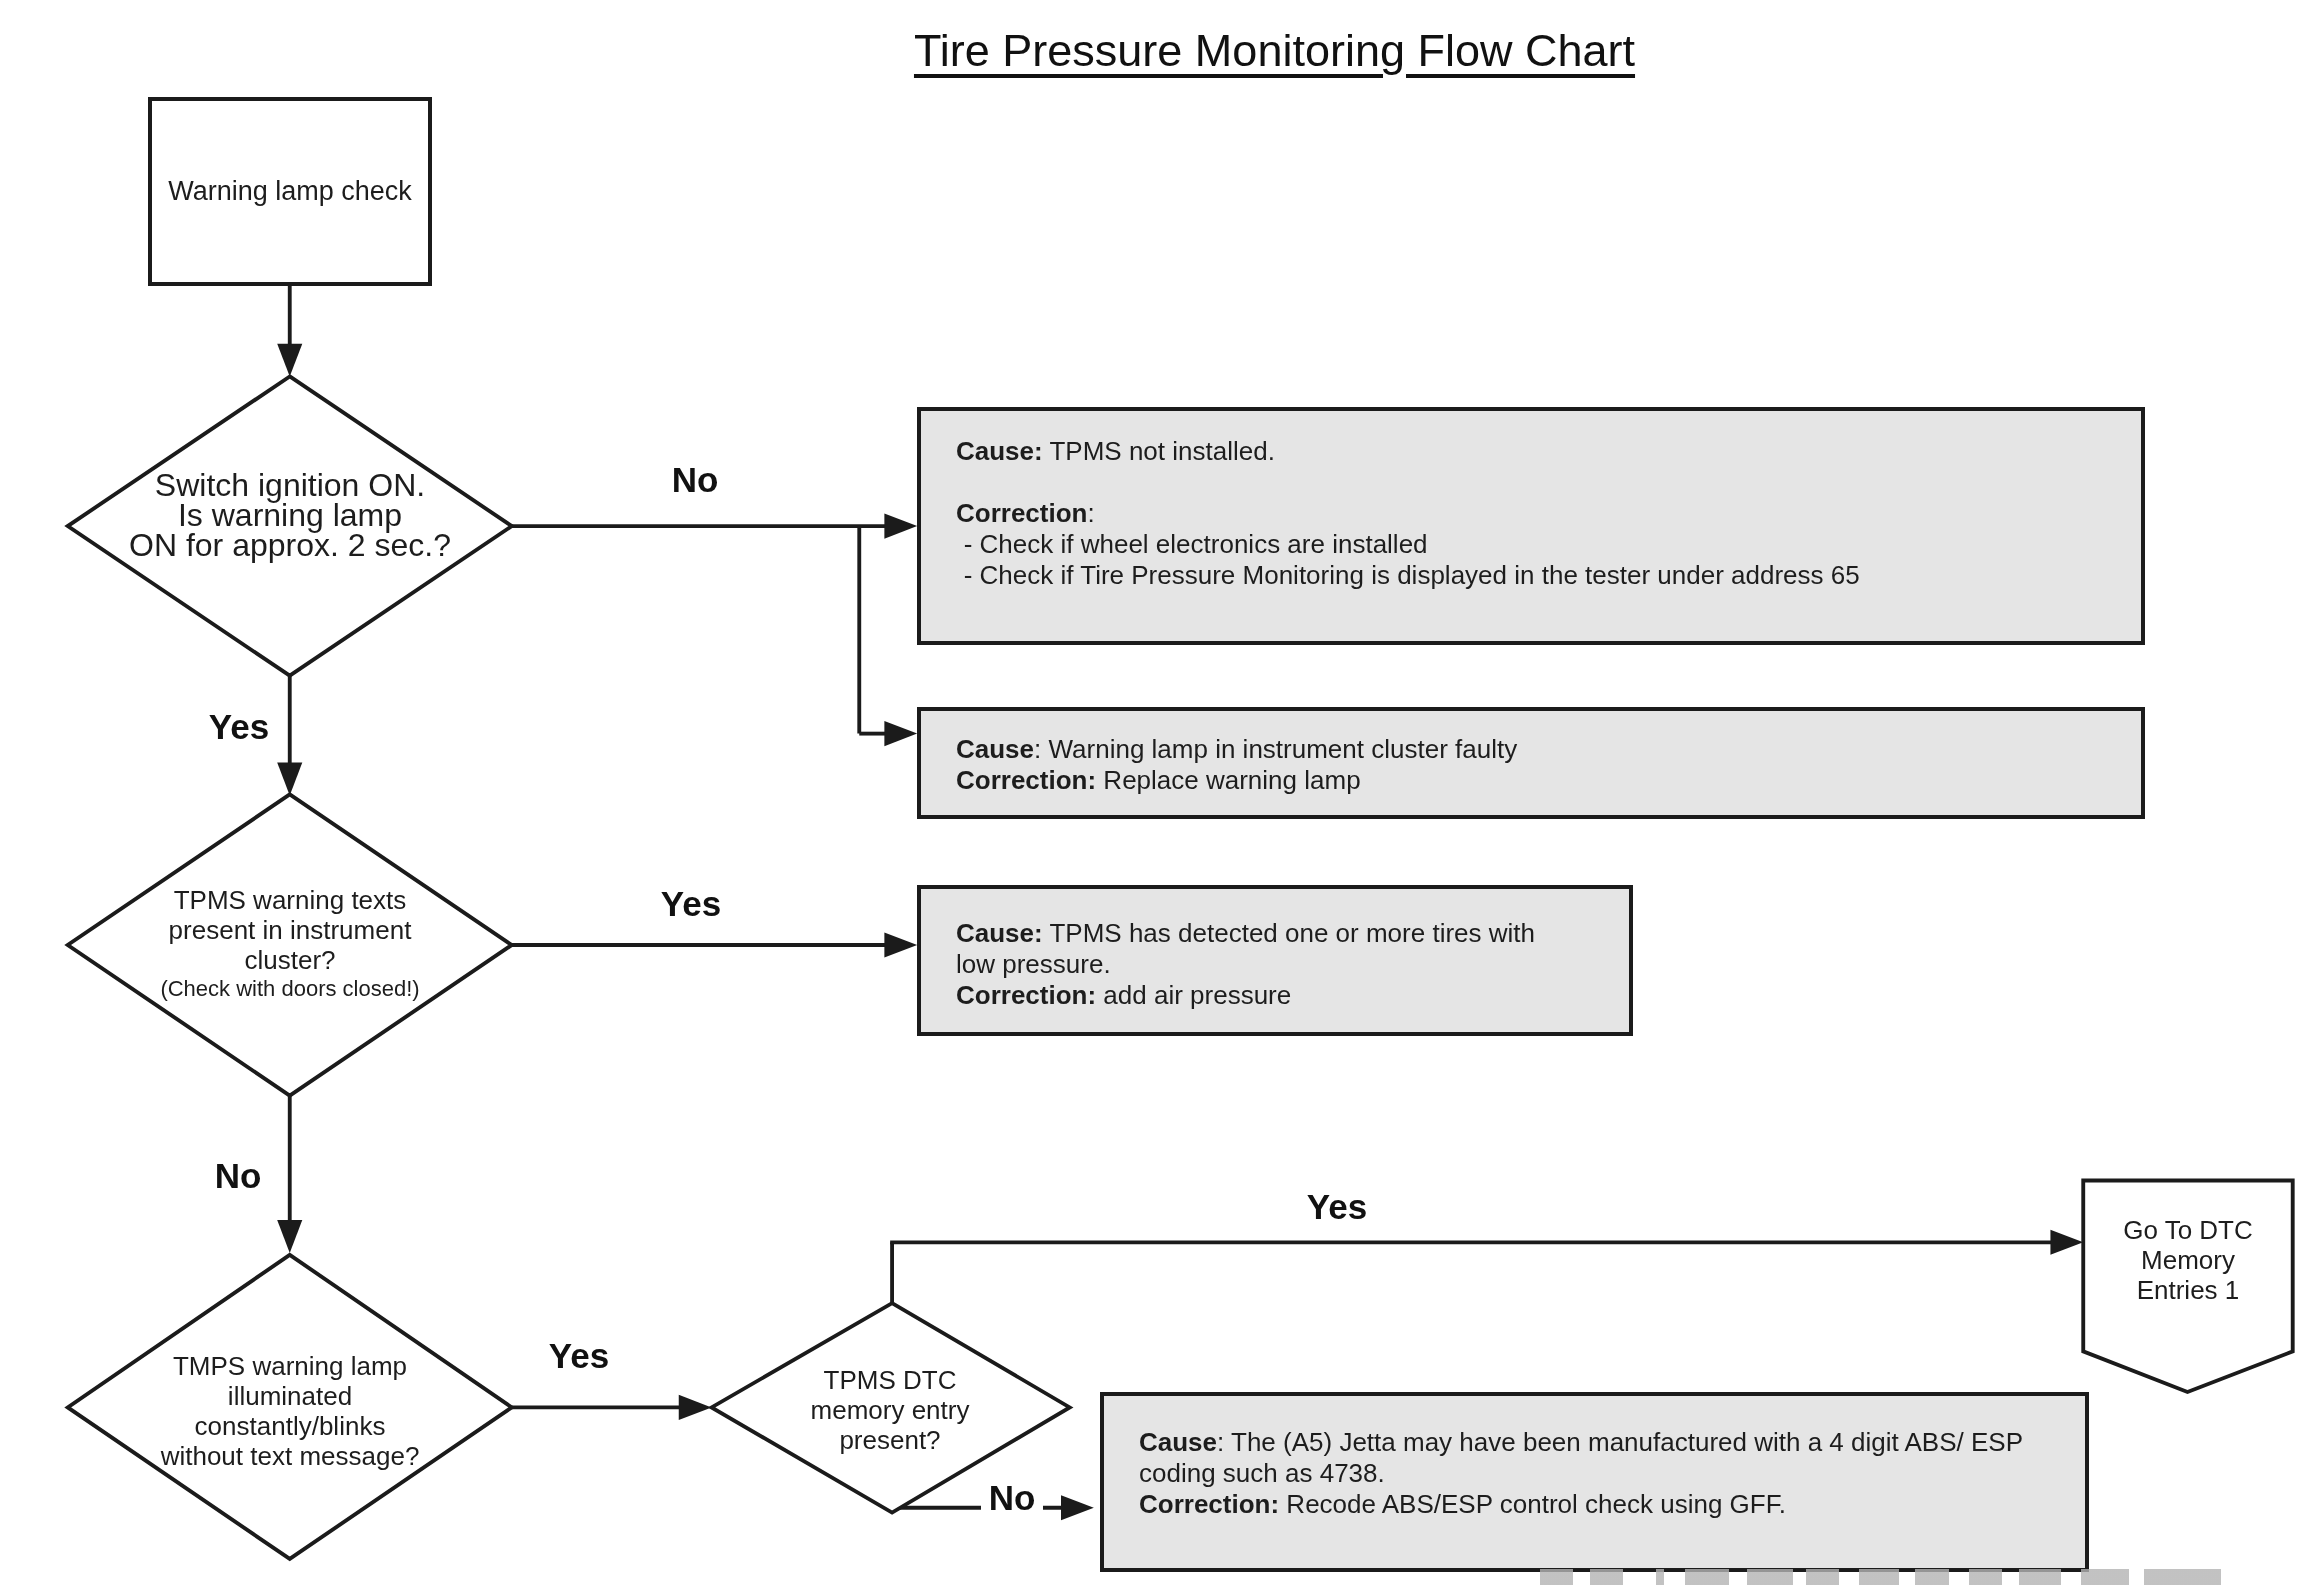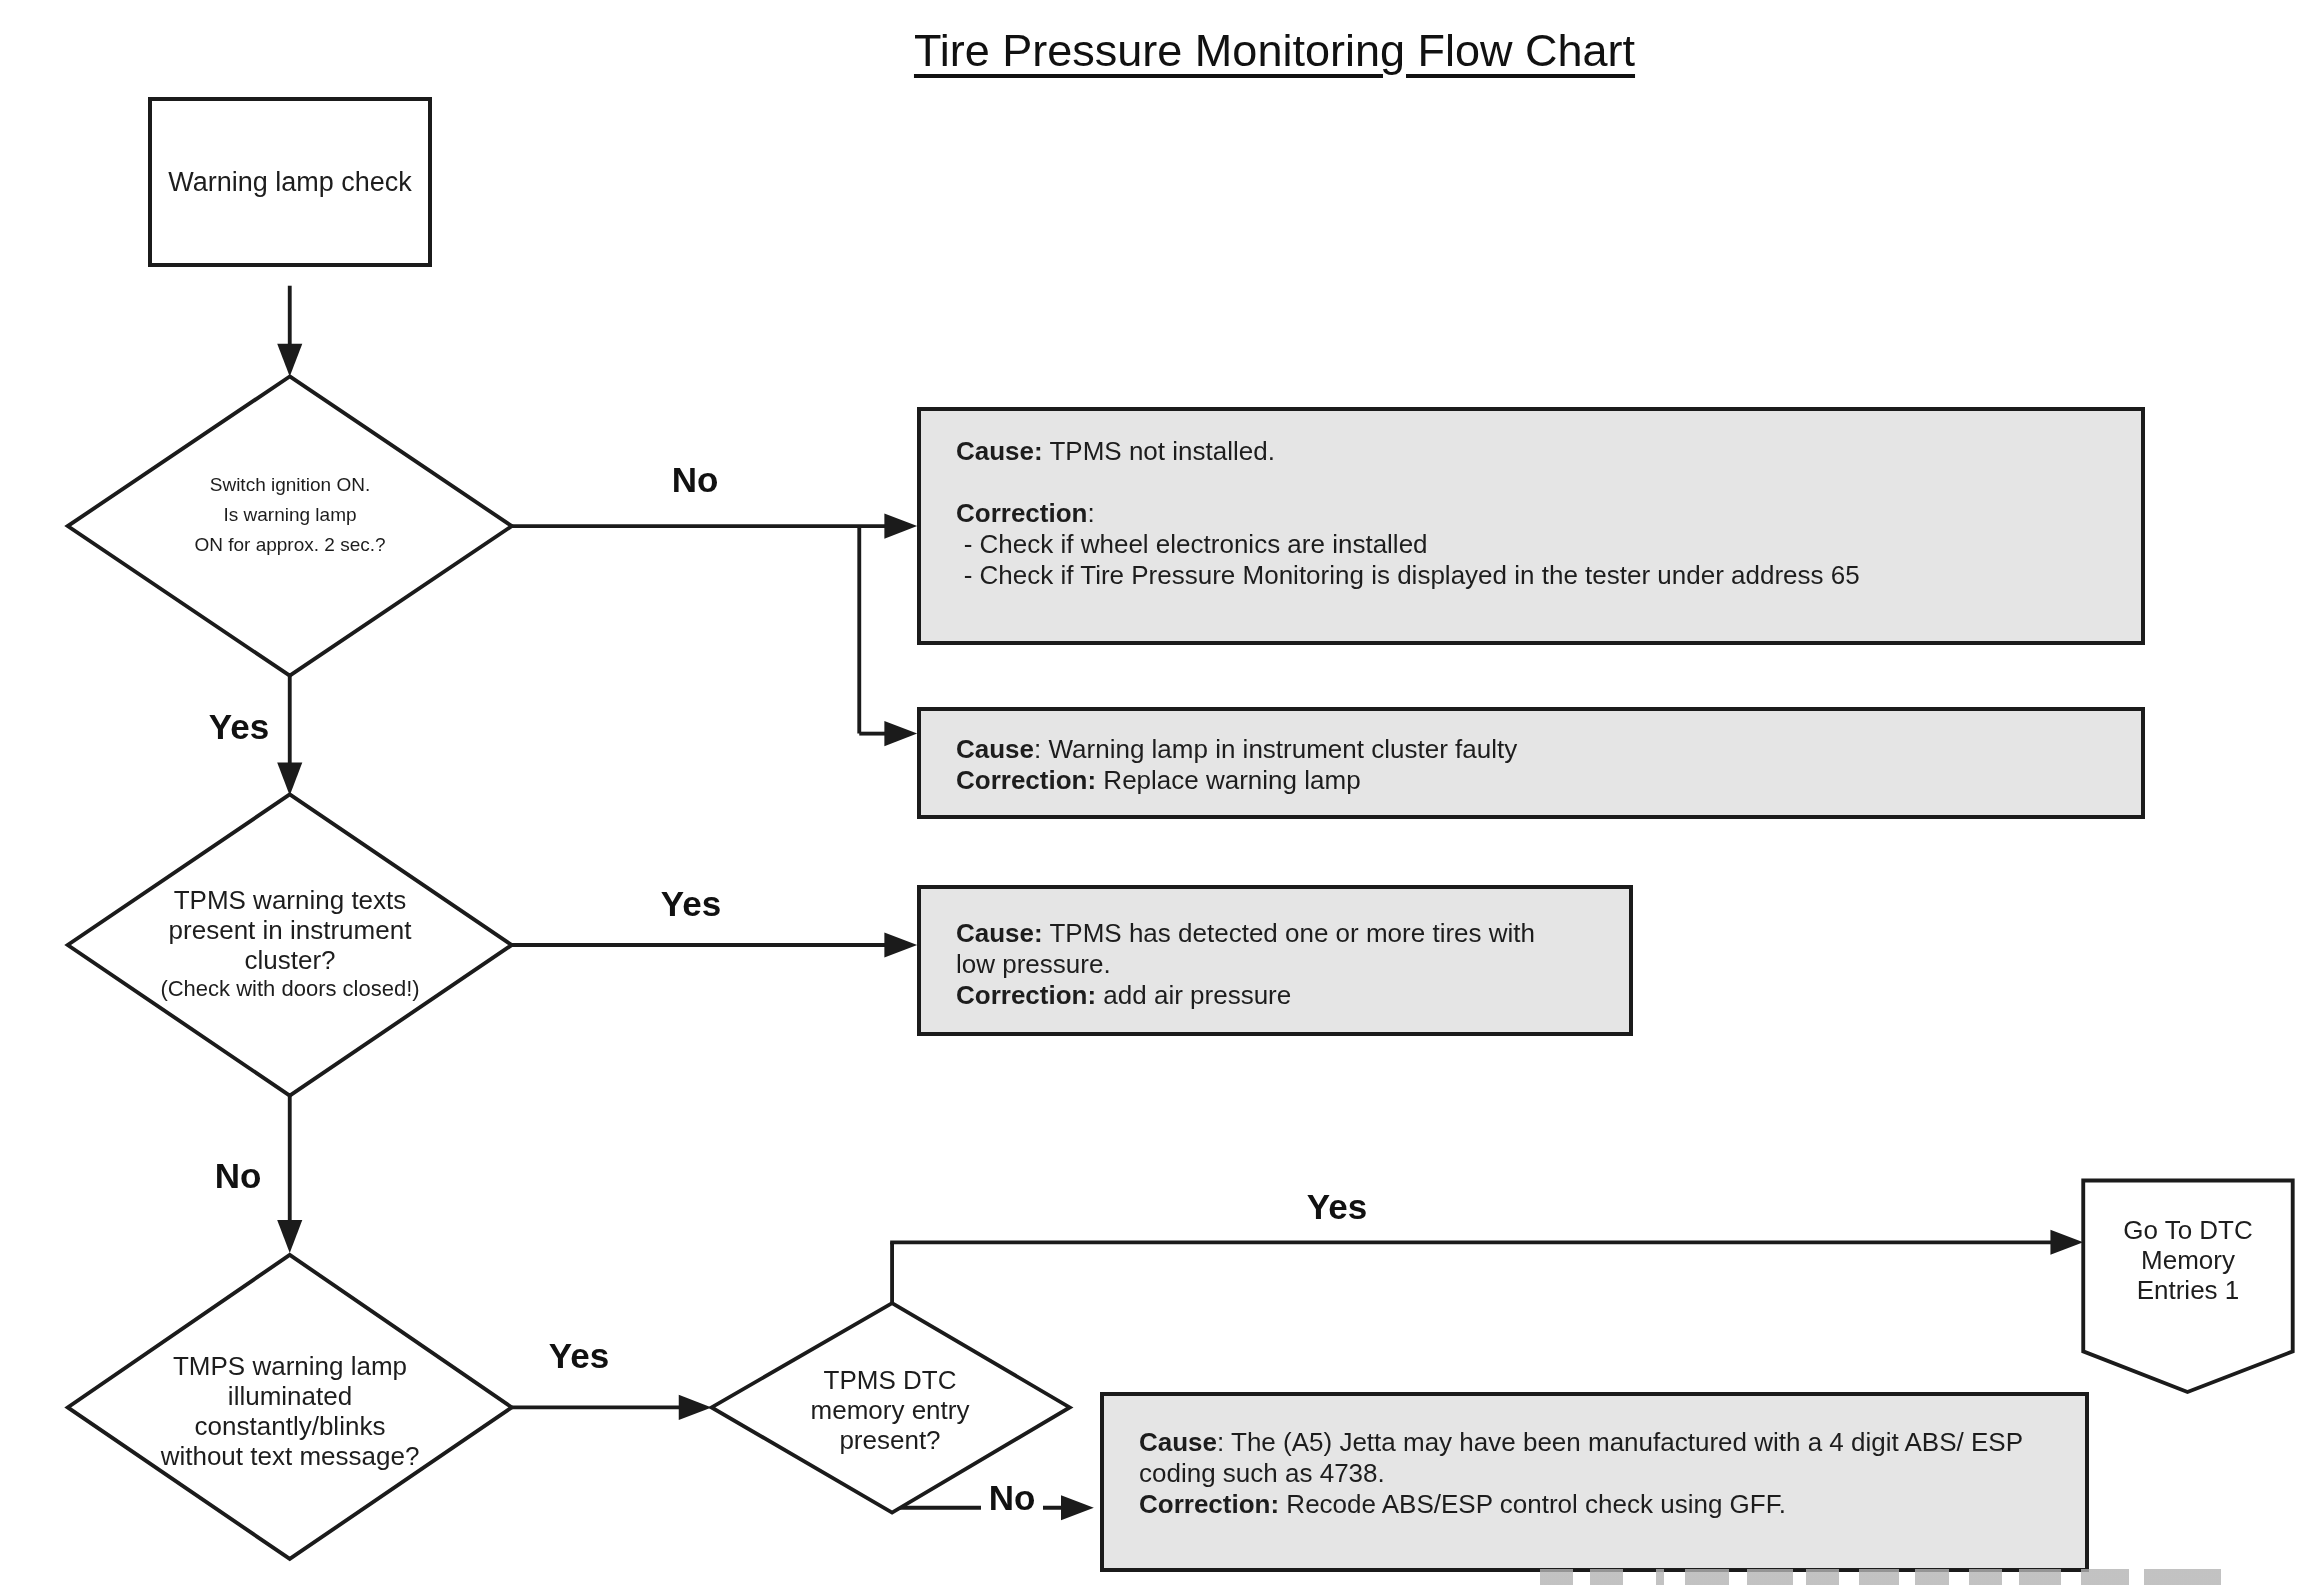--- a/index.html
+++ b/index.html
@@ -5,32 +5,32 @@
   html,body{margin:0;padding:0;background:#ffffff;}
   body{font-family:"Liberation Sans","DejaVu Sans",sans-serif;color:#1d1d1d;}
   #canvas{position:relative;width:2317px;height:1585px;background:#ffffff;overflow:hidden;}
   #wires{position:absolute;left:0;top:0;width:2317px;height:1585px;}
 
   .title{position:absolute;left:811px;top:25px;width:927px;text-align:center;
          font-size:45px;font-weight:500;text-decoration:underline;
          text-decoration-thickness:3.9px;text-underline-offset:7.7px;color:#111;}
 
   .procbox{position:absolute;box-sizing:border-box;border:4.8px solid #1b1b1b;background:#fff;}
-  .rect-start{left:148px;top:97px;width:284px;height:170px;display:flex;align-items:center;justify-content:center;
+  .rect-start{left:148px;top:97px;width:284px;height:189px;display:flex;align-items:center;justify-content:center;
               font-size:27px;}
 
   .infobox{position:absolute;box-sizing:border-box;border:4.8px solid #1b1b1b;background:#e5e5e5;
            font-size:26px;line-height:31px;}
   .infobox .pad{position:absolute;left:35px;right:9.7px;}
   .line{white-space:nowrap;}
   .b{font-weight:bold;}
   .blank{height:31px;}
 
   .dtext{position:absolute;transform:translate(-50%,-50%);text-align:center;
-         font-size:19px;line-height:30px;white-space:nowrap;}
+         font-size:32px;line-height:30px;white-space:nowrap;}
   .dnote{font-size:22px;line-height:28px;}
 
   .edge{position:absolute;transform:translate(-50%,-50%);font-size:35px;font-weight:bold;color:#111;}
   .edge.onwire{background:#ffffff;padding:0 7.7px;}
 
   .watermark{position:absolute;left:1540px;top:1569px;width:681px;height:16.4px;opacity:.8;
      background:
        linear-gradient(90deg,#b3b3b3 0 33px,transparent 33px 50px,#b3b3b3 50px 83px,transparent 83px 116px,
          #b3b3b3 116px 124px,transparent 124px 145px,#b3b3b3 145px 189px,transparent 189px 207px,
          #b3b3b3 207px 253px,transparent 253px 266px,#b3b3b3 266px 299px,transparent 299px 319px,

